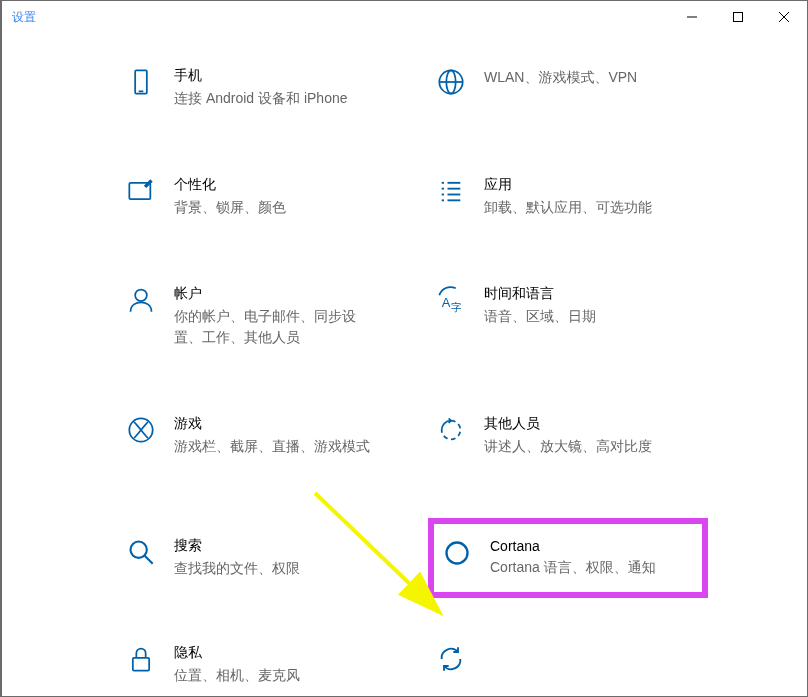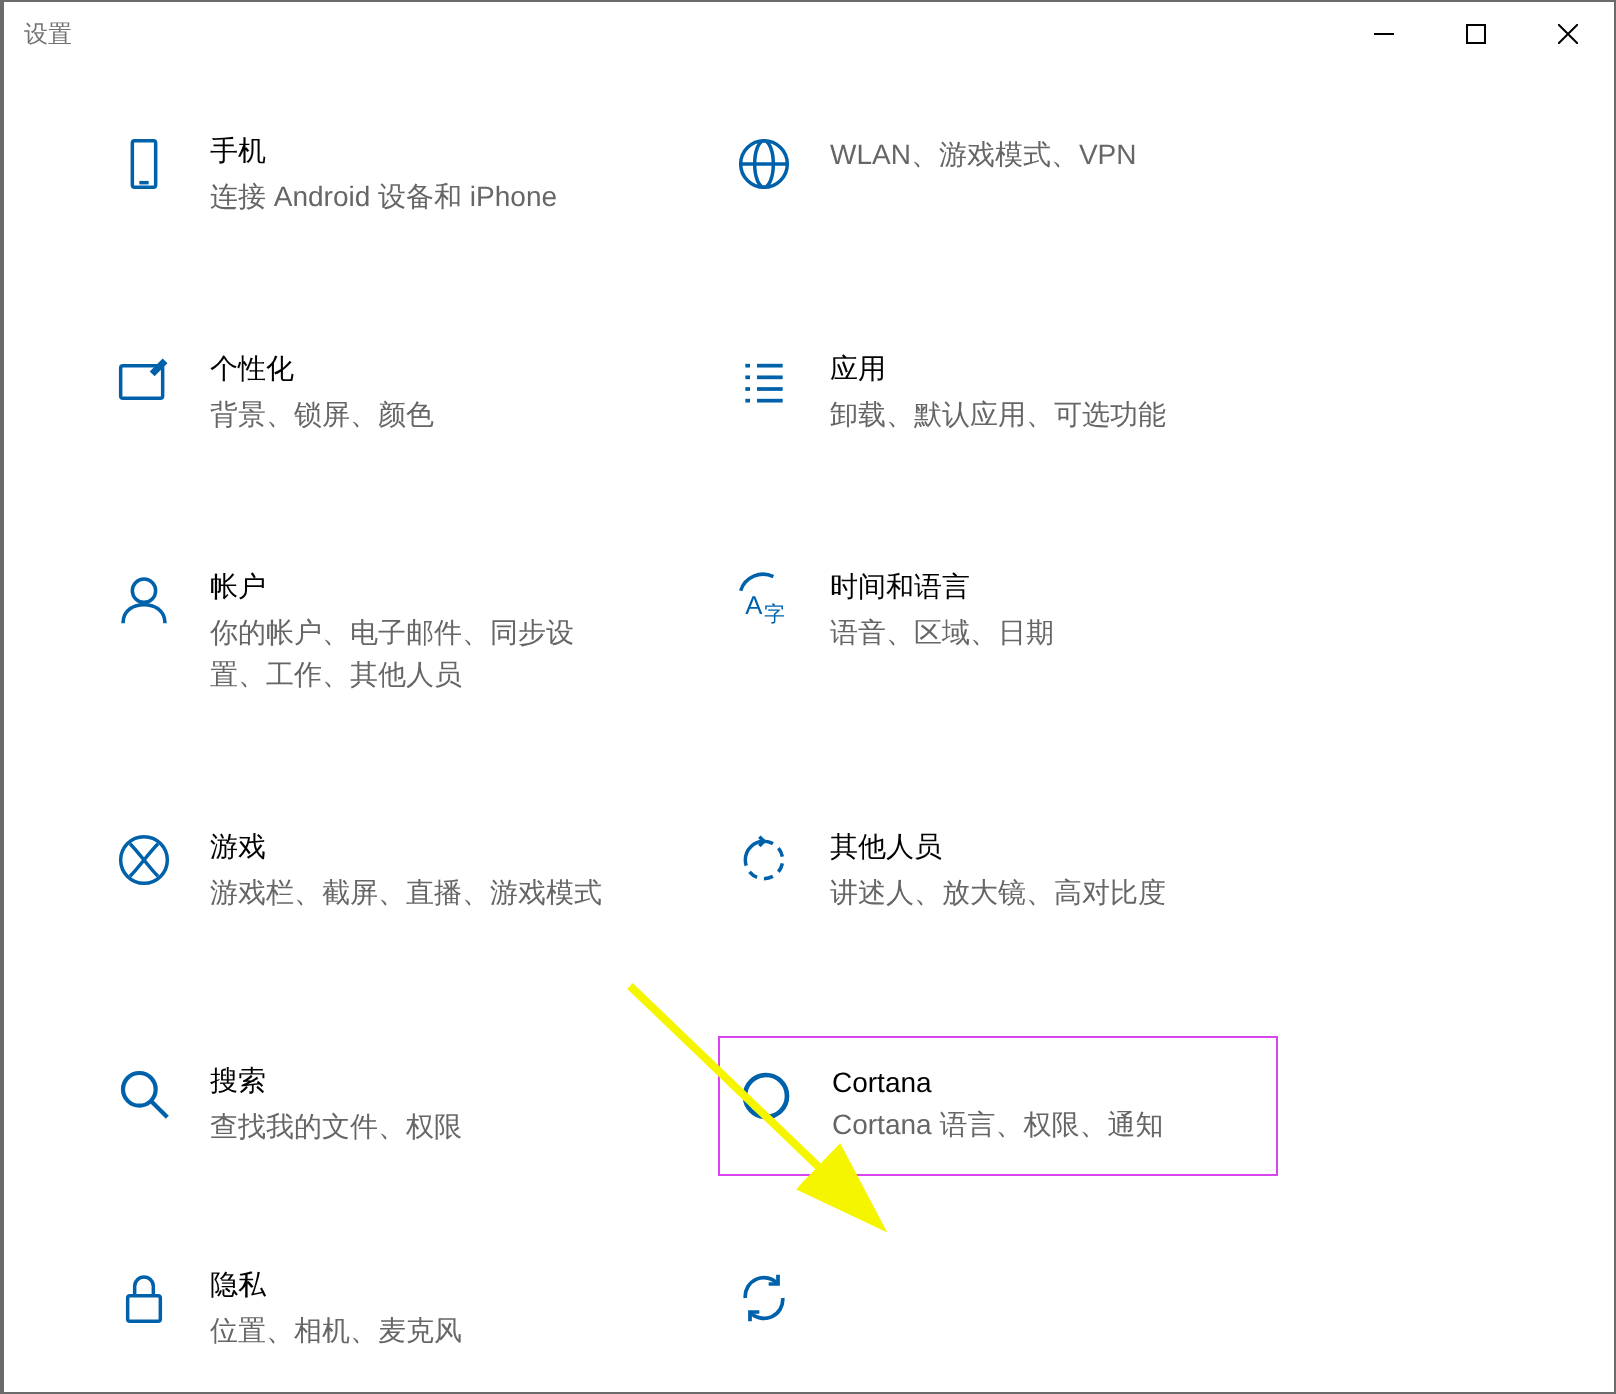--- a/index.html
+++ b/index.html
@@ -18,21 +18,21 @@
     position: relative;
     background: #fff;
   }
   .titlebar {
     height: 32px;
     display: flex;
     align-items: center;
     justify-content: space-between;
     padding-left: 10px;
     font-size: 12px;
-    color: #737373;
+    color: #3b82f6;
   }
   .title-left {
     display:flex;
     align-items:center;
   }
   .win-controls {
     display: flex;
     height: 32px;
   }
   .win-btn {
@@ -43,39 +43,40 @@
     justify-content: center;
     color: #000;
   }
   .content {
     position: absolute;
     top: 60px;
     left: 0;
     right: 0;
     bottom: 0;
     display: flex;
+    justify-content: center;
     padding-left: 47px;
   }
   .grid {
     width: 620px;
   }
   .row {
     display: flex;
     gap: 40px;
     margin-bottom: 55px;
   }
   .tile {
     width: 270px;
     display: flex;
     align-items: flex-start;
     padding: 6px 8px;
     box-sizing: border-box;
   }
   .tile.highlight {
-    border: 1px solid #d946ef;
+    border: 6px solid #d946ef;
     width: 280px;
     padding: 14px 8px;
   }
   .ticon {
     width: 30px;
     height: 30px;
     flex: 0 0 30px;
     color: #0061ab;
     display:flex;
     align-items:center;

